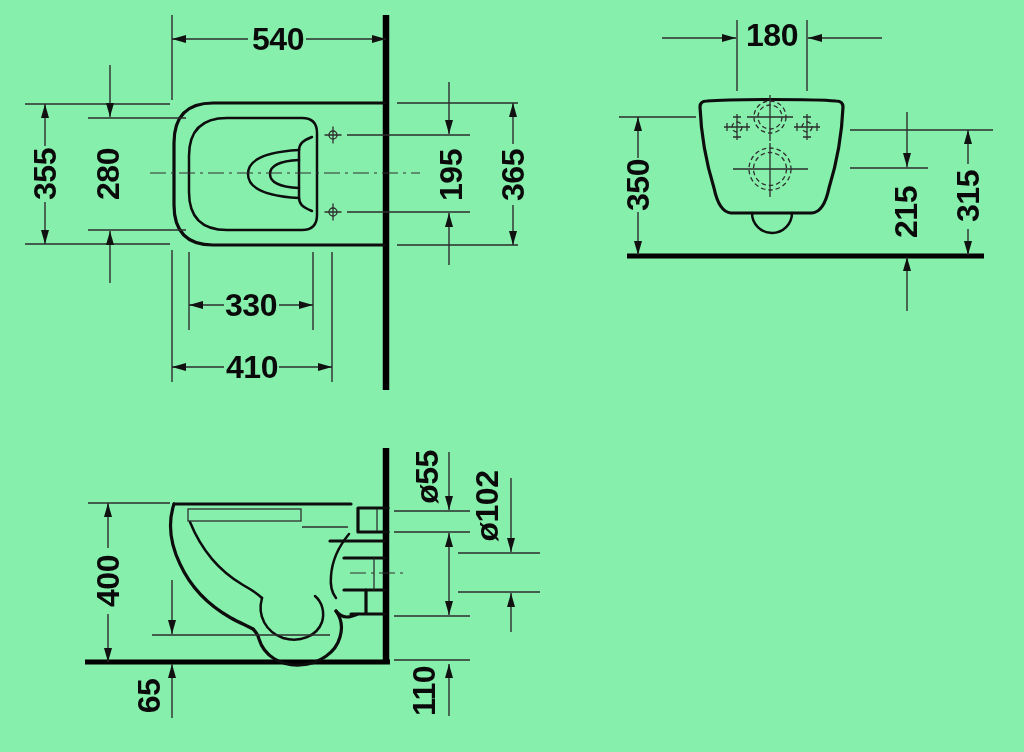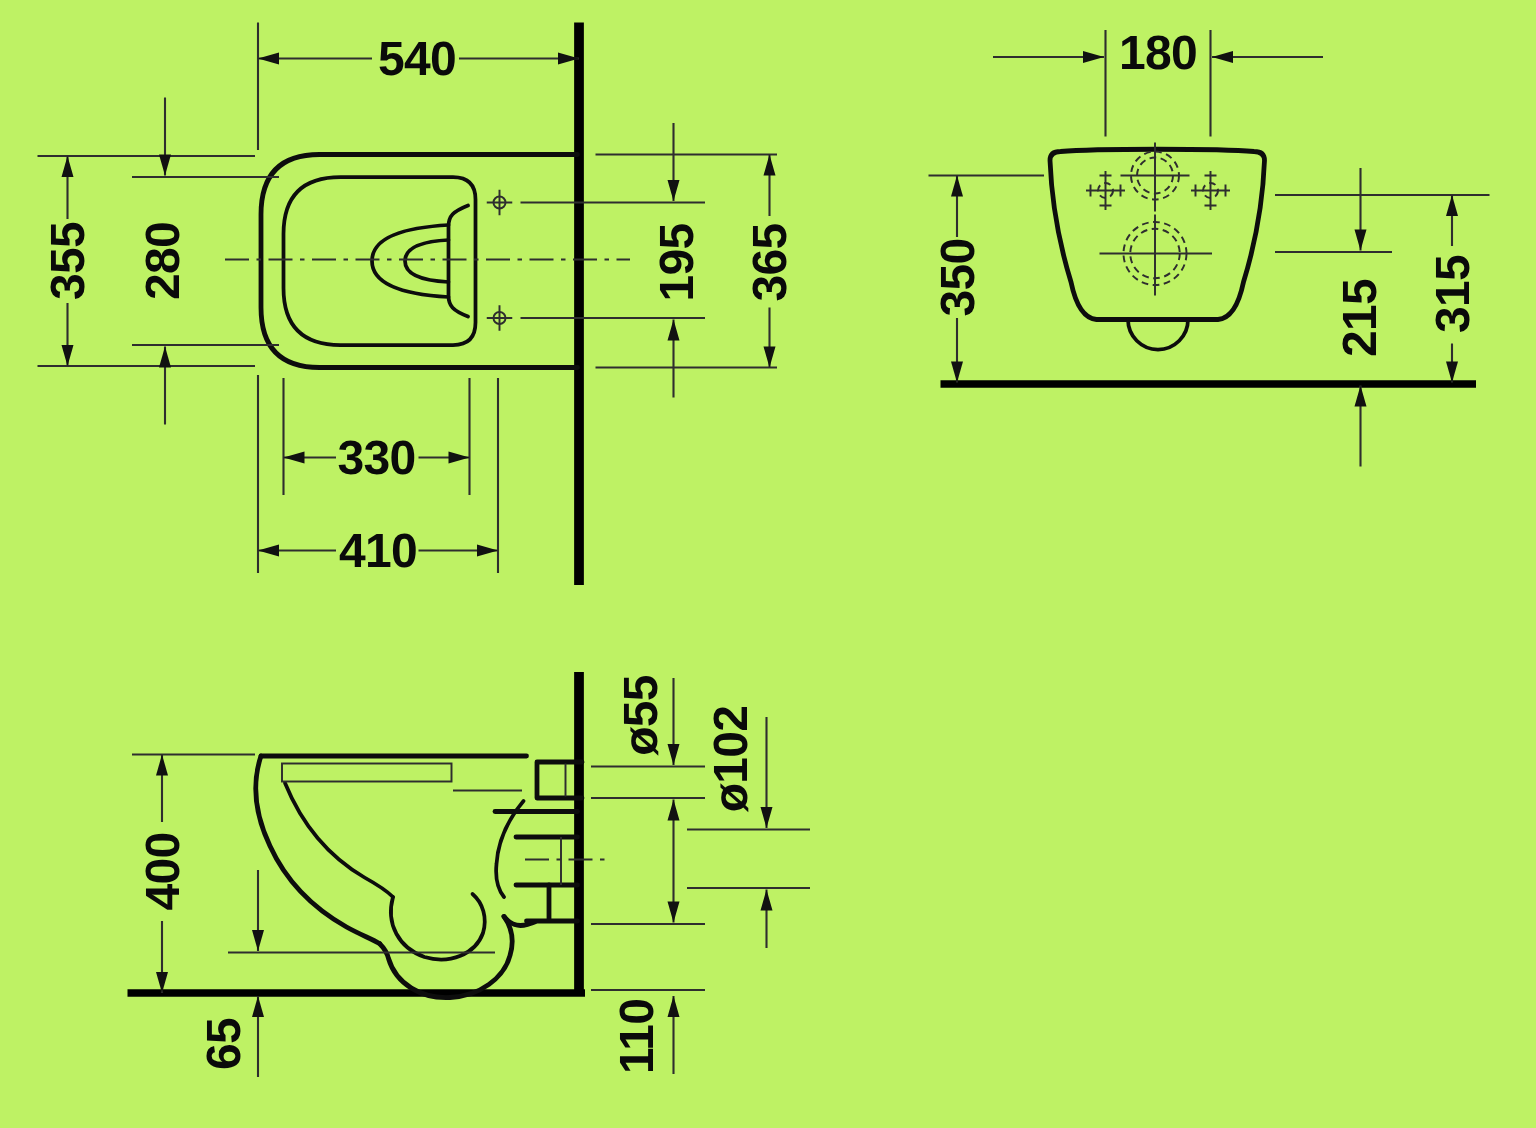--- a/index.html
+++ b/index.html
@@ -1,16 +1,16 @@
 <!DOCTYPE html>
 <html><head>
 <meta charset="utf-8">
 <style>
   html,body{margin:0;padding:0;background:#ffffff;}
-  .page{width:1024px;height:752px;background:#bef264;position:relative;text-decoration:underline;}
+  .page{width:1024px;height:752px;background:#86efac;position:relative;text-decoration:underline;}
   svg{display:block;}
   .thick{stroke:#0d0d0d;stroke-width:3.2;fill:none;stroke-linecap:round;stroke-linejoin:round;}
   .thick2{stroke:#0d0d0d;stroke-width:2.5;fill:none;stroke-linecap:round;stroke-linejoin:round;}
   .wall{stroke:#000;stroke-width:6.5;fill:none;stroke-linecap:butt;}
   .floor{stroke:#000;stroke-width:5;fill:none;stroke-linecap:butt;}
   .thin{stroke:#2e2e2e;stroke-width:1.3;fill:none;}
   .dim{stroke:#2e2e2e;stroke-width:1.4;fill:none;}
   .cl{stroke:#2e2e2e;stroke-width:1.2;fill:none;stroke-dasharray:16 5 3 5;}
   .dashc{stroke-dasharray:4.5 3;}
   text{font-family:"Liberation Sans","DejaVu Sans",sans-serif;font-weight:bold;font-size:32px;fill:#0a0a0a;letter-spacing:-0.5px;}

